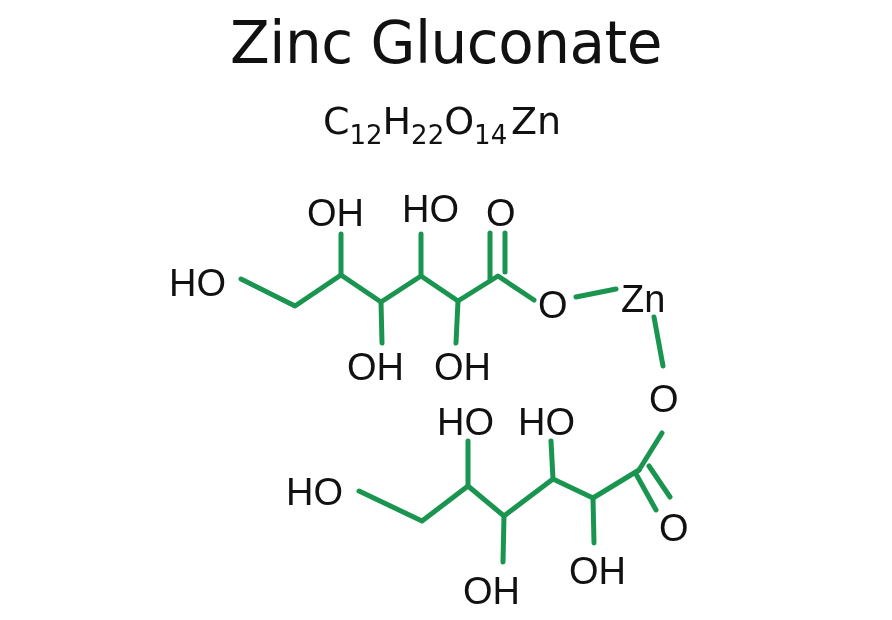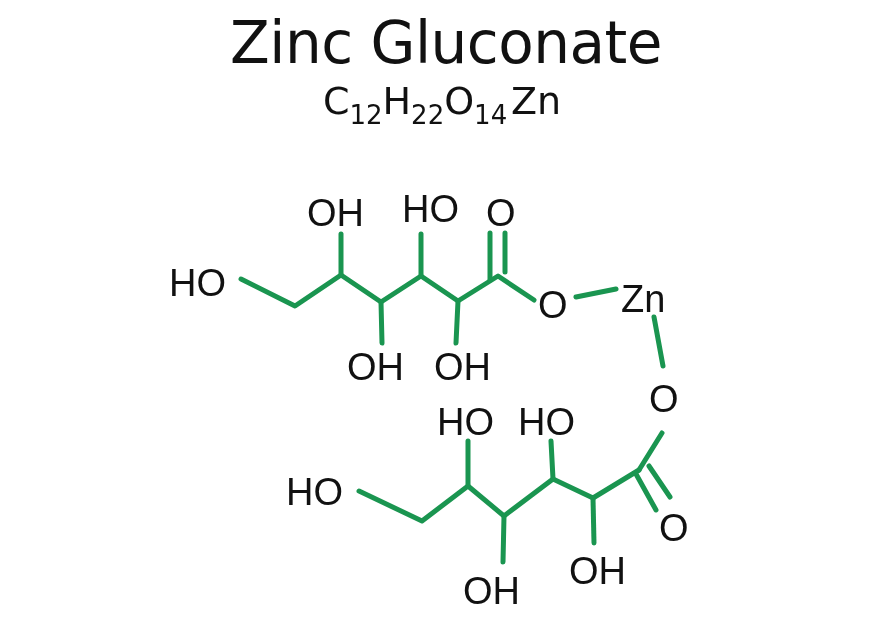--- a/index.html
+++ b/index.html
@@ -1,18 +1,18 @@
 <!DOCTYPE html>
 <html><head>
 <meta charset="utf-8">
 <style>
   html, body { margin:0; padding:0; background:#ffffff; }
   body { width:892px; height:620px; position:relative; overflow:hidden; font-family:"Liberation Sans", "DejaVu Sans", sans-serif; color:#111111; }
   .title { position:absolute; left:0; width:892px; top:8px; text-align:center; font-size:58px; line-height:70px; font-family:"DejaVu Sans", sans-serif; letter-spacing:-0.5px; }
-  .formula { position:absolute; left:0; width:884px; top:76px; text-align:center; font-size:38px; line-height:50px; font-family:"DejaVu Sans", sans-serif; }
+  .formula { position:absolute; left:0; width:884px; top:96px; text-align:center; font-size:38px; line-height:50px; font-family:"DejaVu Sans", sans-serif; }
   .formula sub { font-size:26px; vertical-align:-10px; line-height:0; }
   svg { position:absolute; left:0; top:0; }
   .bond { stroke:#1a9550; stroke-width:5; stroke-linecap:round; stroke-linejoin:round; fill:none; }
   .atom { font-family:"Liberation Sans", "DejaVu Sans", sans-serif; font-size:38px; fill:#111111; }
 </style>
 </head>
 <body>
 
 <div class="title">Zinc Gluconate</div>
 

